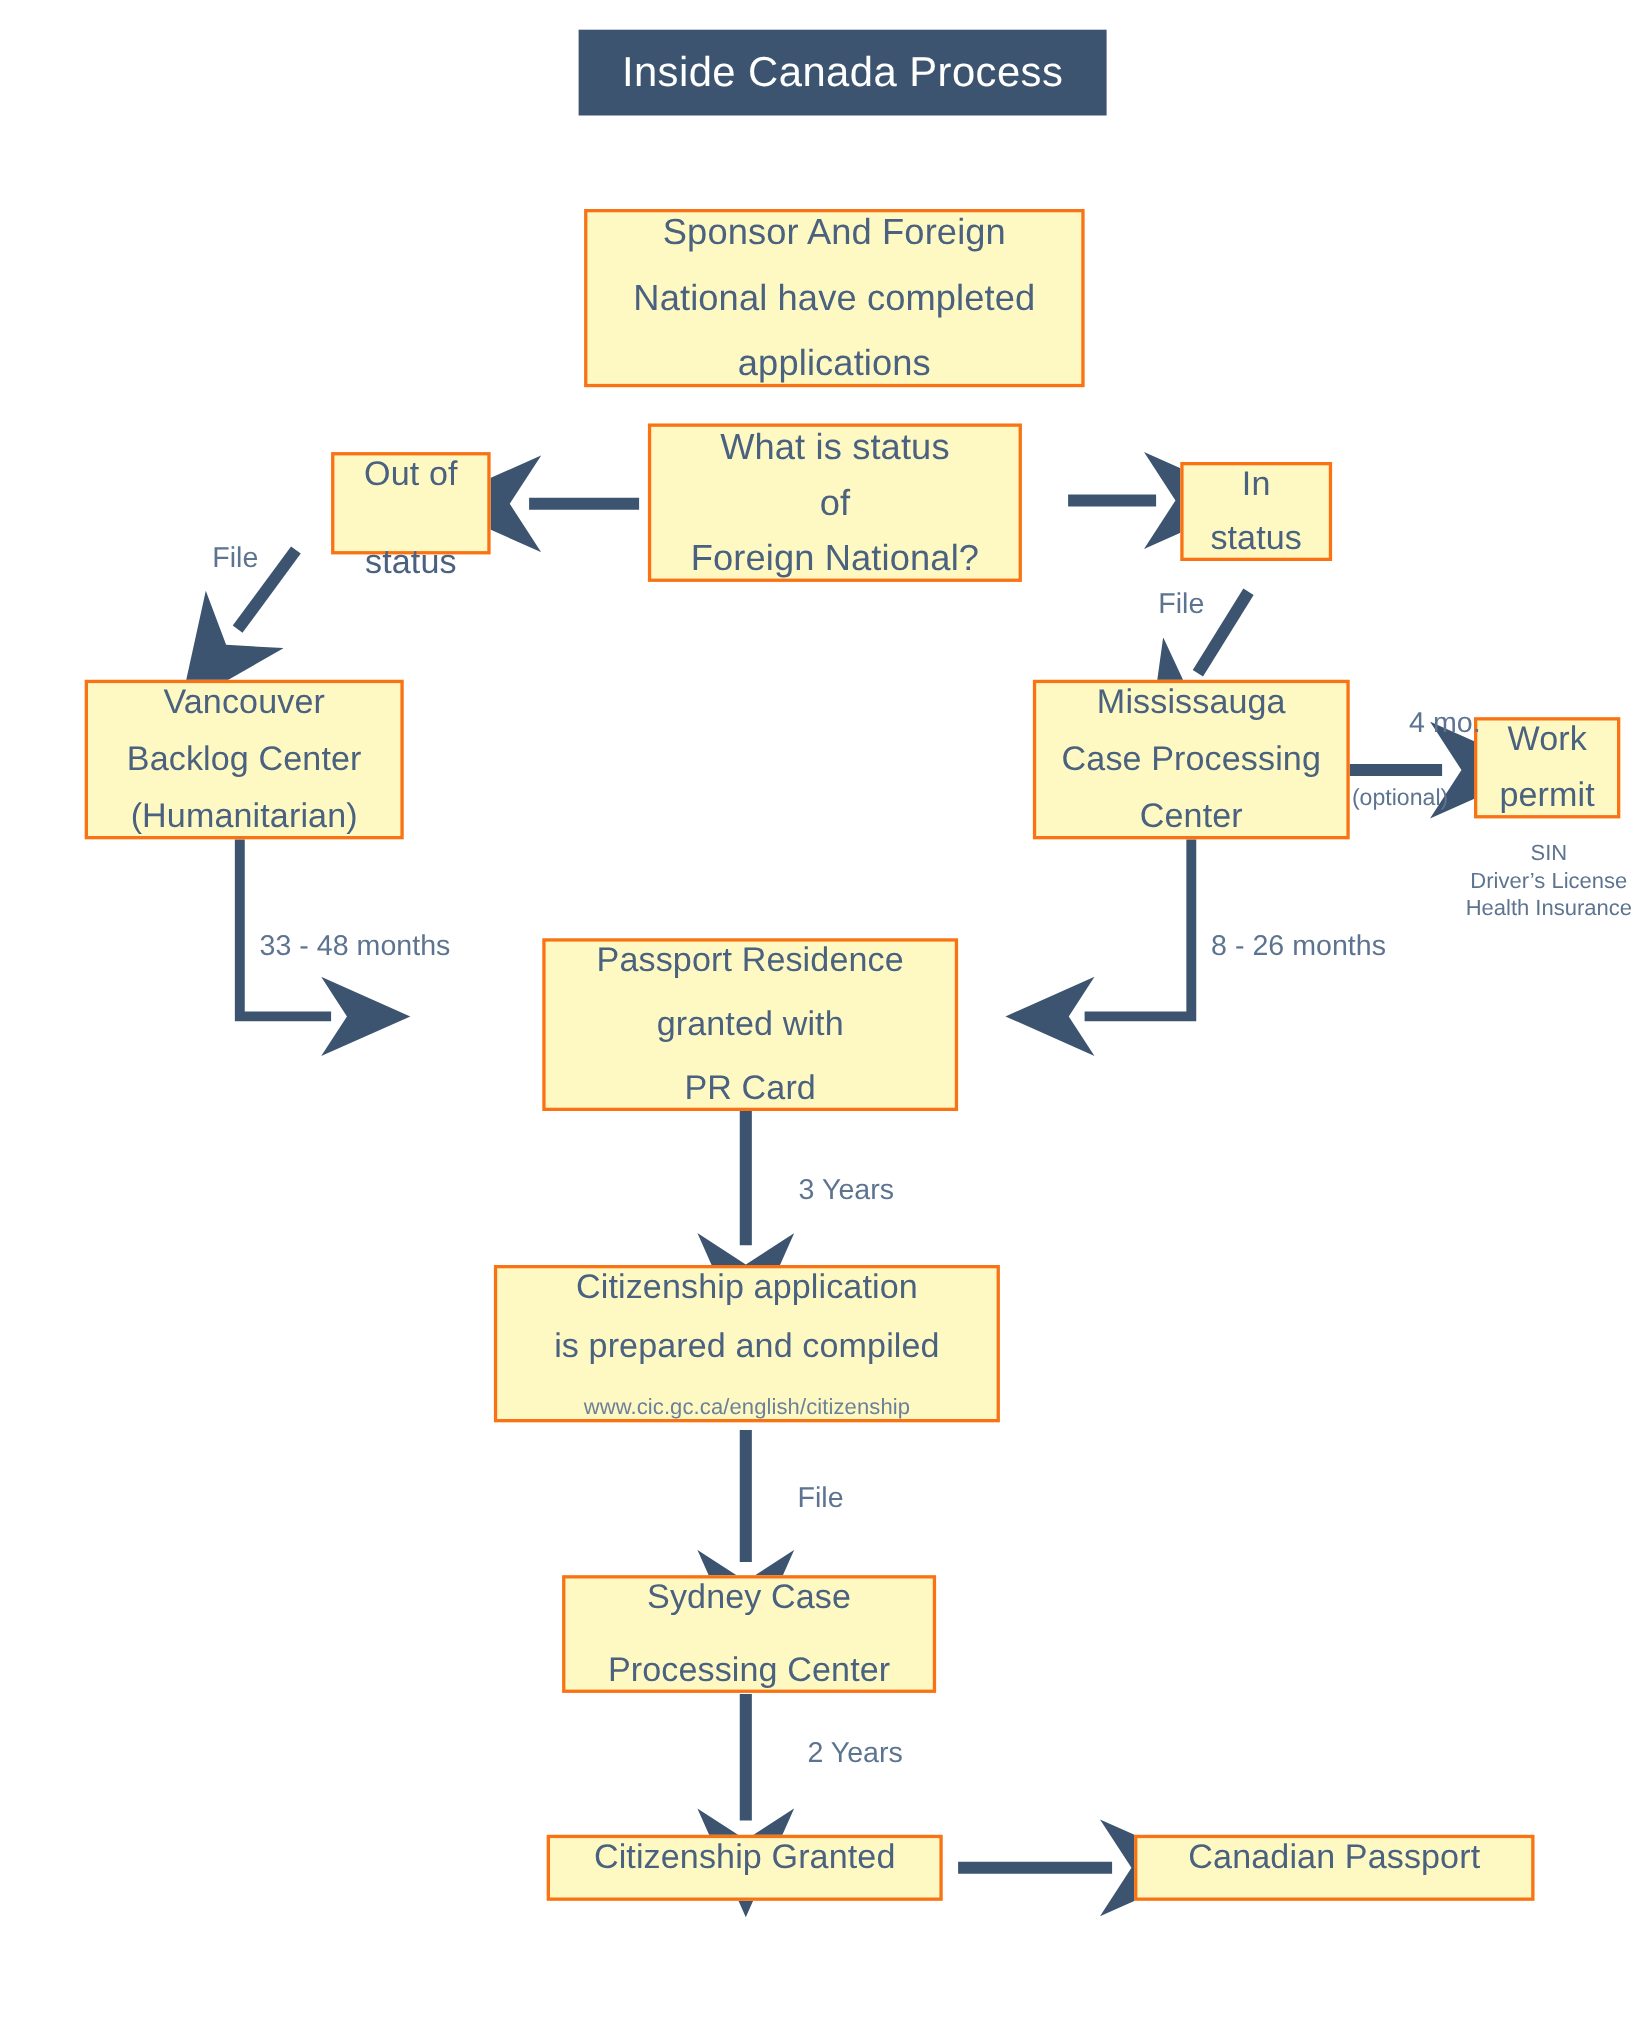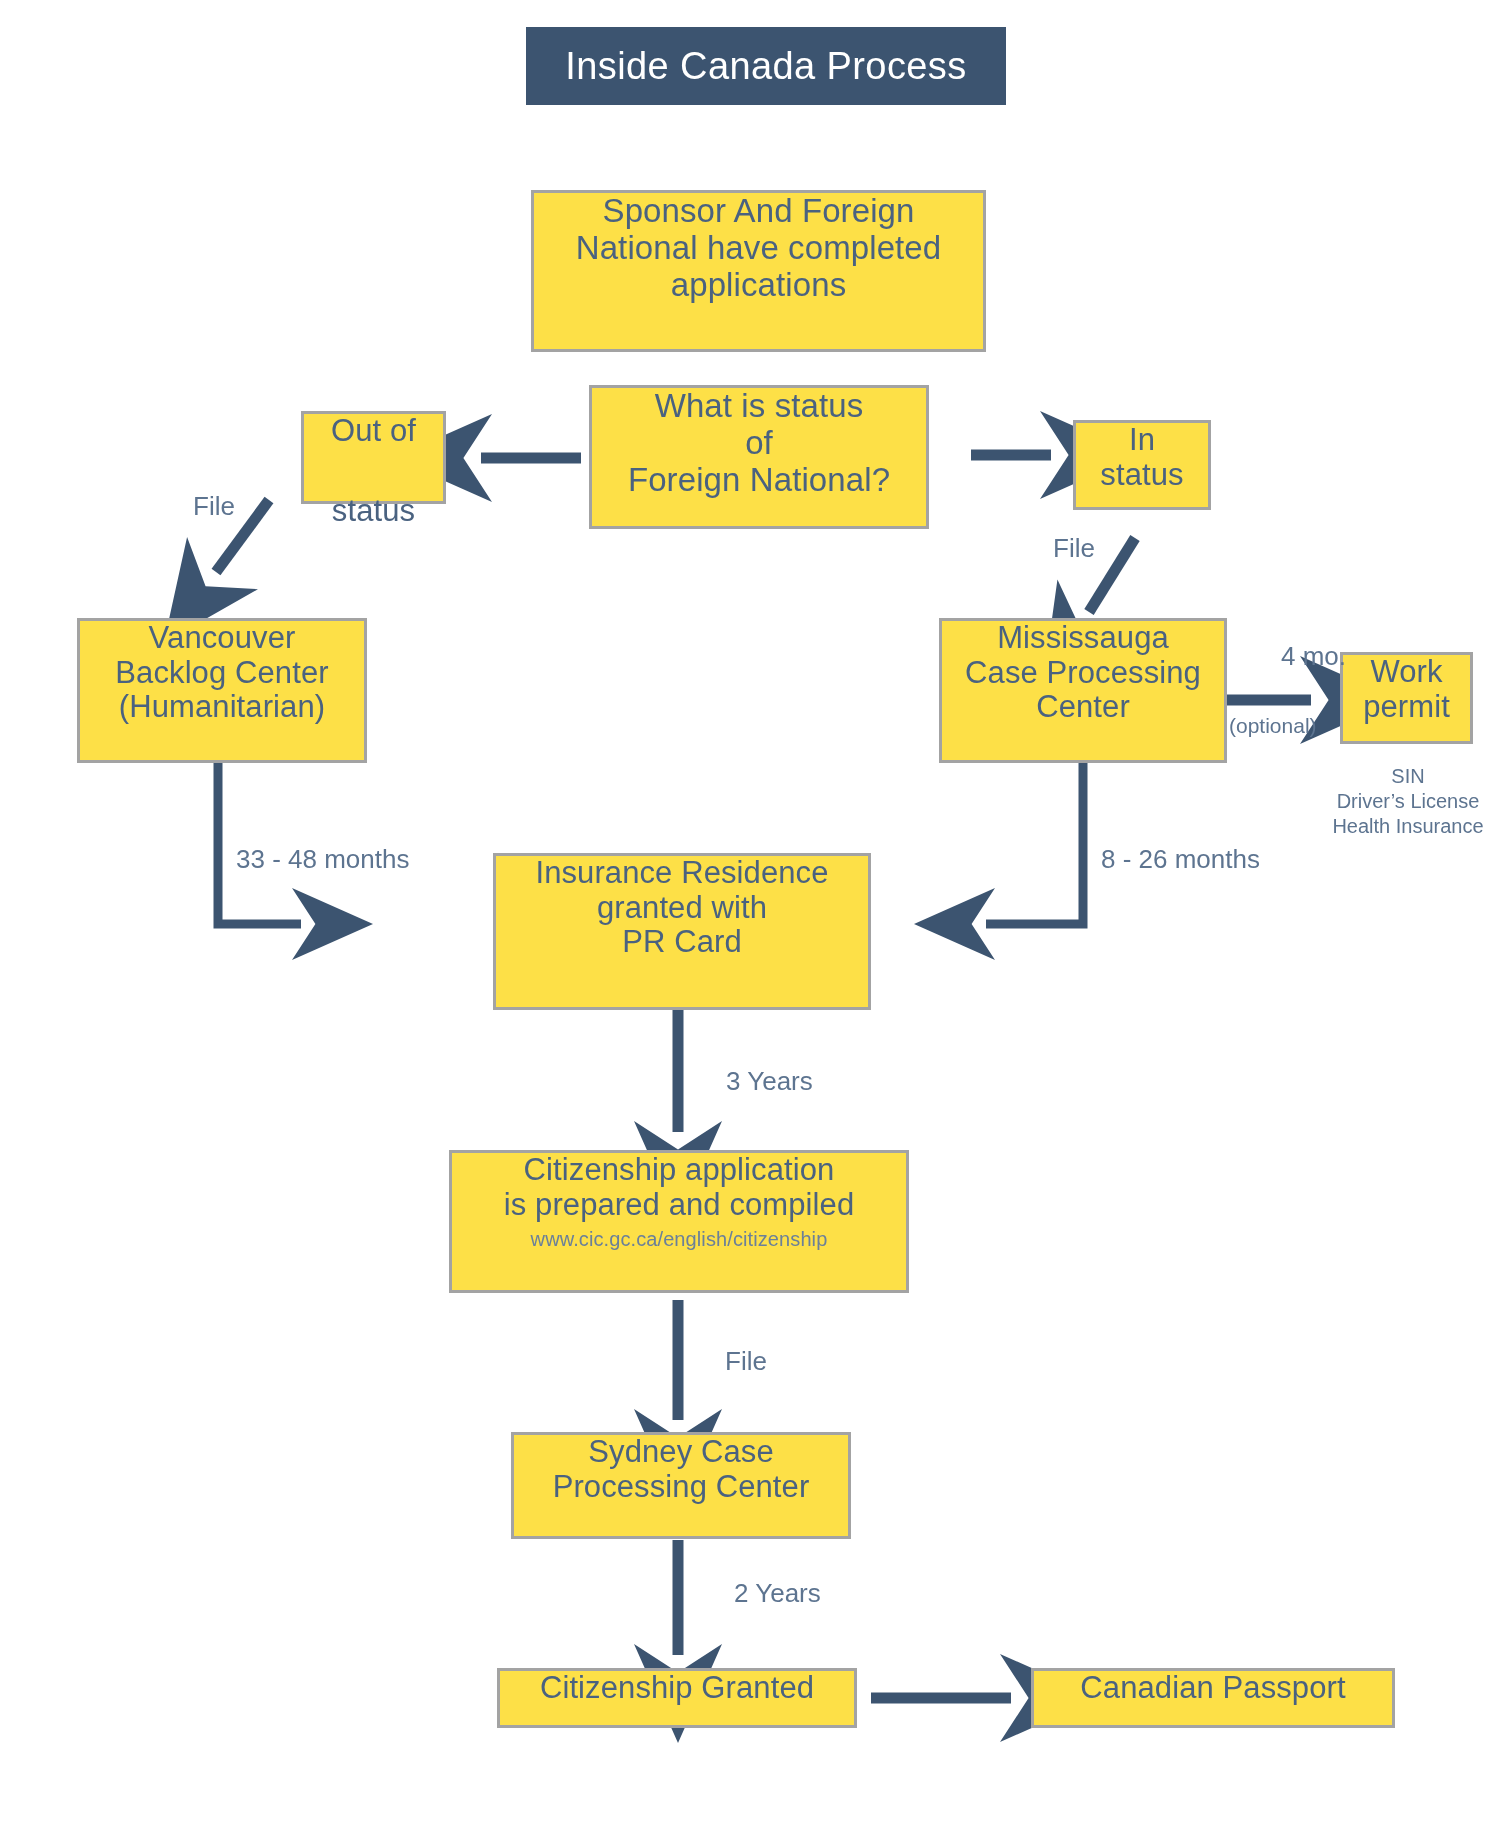--- a/index.html
+++ b/index.html
@@ -17,27 +17,27 @@
   }
   #canvas {
     position: absolute;
     left: 11px; top: 0;
     width: 1500px;
     height: 1846px;
   }
   .node {
     position: absolute;
     box-sizing: border-box;
-    border: 3px solid #a3a3a3;
-    background: #fde047;
+    border: 3px solid #f97316;
+    background: #fef9c3;
     color: #4a6280;
     display: flex;
     flex-direction: column;
     align-items: center;
-    justify-content: flex-start;
+    justify-content: space-between;
     text-align: center;
     font-weight: 300;
     line-height: 1.12;
     letter-spacing: 0.1px;
   }
   .node .line { display: block; white-space: nowrap; }
   .title-bar {
     position: absolute;
     background: #3c5470;
     color: #ffffff;
@@ -182,21 +182,21 @@
     <div>SIN</div>
     <div>Driver’s License</div>
     <div>Health Insurance</div>
   </div>
 
   <div class="plain-label" style="left:225px; top:843px; font-size:26px;">33 - 48 months</div>
 
   <div class="plain-label" style="left:1090px; top:843px; font-size:26px;">8 - 26 months</div>
 
   <div class="node" style="left:482px; top:853px; width:378px; height:157px; font-size:31px;">
-    <span class="line">Insurance Residence</span>
+    <span class="line">Passport Residence</span>
     <span class="line">granted with</span>
     <span class="line">PR Card</span>
   </div>
 
   <div class="plain-label" style="left:715px; top:1065px; font-size:26px;">3 Years</div>
 
   <div class="node" style="left:438px; top:1150px; width:460px; height:143px; font-size:31px;">
     <span class="line">Citizenship application</span>
     <span class="line">is prepared and compiled</span>
     <span class="sub-url">www.cic.gc.ca/english/citizenship</span>

